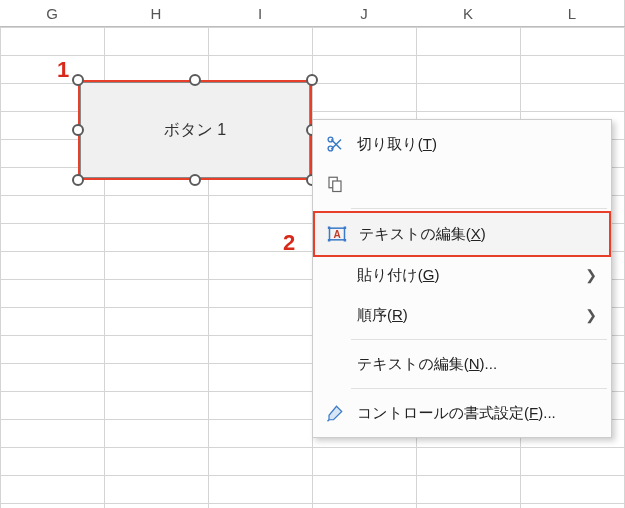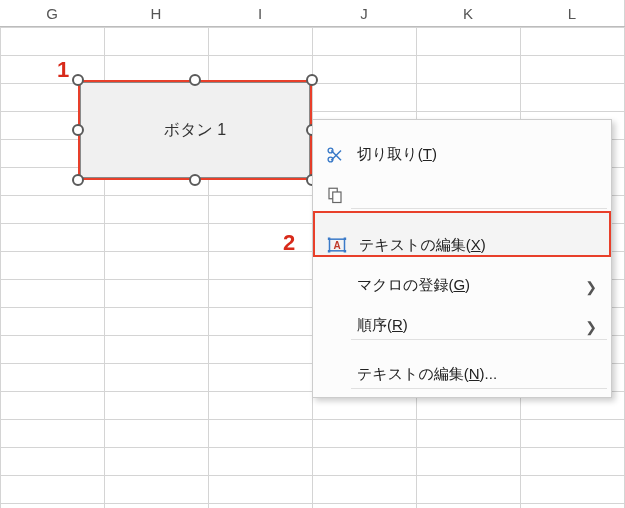--- a/index.html
+++ b/index.html
@@ -94,21 +94,21 @@
     left: 312px;
     top: 119px;
     width: 300px;
     background: #fcfcfc;
     border: 1px solid #cccccc;
     box-shadow: 3px 3px 6px rgba(0,0,0,0.2);
     padding: 4px 0;
   }
   .menu-item {
     display: flex;
-    align-items: flex-end;
+    align-items: center;
     height: 40px;
     padding: 0 14px 0 8px;
     position: relative;
   }
   .menu-icon {
     width: 28px;
     display: flex;
     align-items: center;
     justify-content: center;
     flex-shrink: 0;
@@ -234,33 +234,42 @@
           <rect x="1" y="18" width="3" height="3" fill="#3a7ac8"></rect>
           <rect x="20" y="18" width="3" height="3" fill="#3a7ac8"></rect>
           <text x="12" y="17" text-anchor="middle" font-size="12" font-weight="bold" fill="#c03a2a">A</text>
         </svg>
     </span>
     <span class="menu-label"><span>テキストの編集</span>(<u>X</u>)</span>
   </div>
 
   <div class="menu-item">
     <span class="menu-icon"></span>
-    <span class="menu-label"><span>マクロの登録</span>(<u>G</u>)</span>
+    <span class="menu-label"><span>貼り付け</span>(<u>G</u>)</span>
     <span class="menu-arrow">❯</span>
   </div>
 
   <div class="menu-item">
     <span class="menu-icon"></span>
     <span class="menu-label"><span>順序</span>(<u>R</u>)</span>
     <span class="menu-arrow">❯</span>
   </div>
 
   <div class="separator"></div>
 
   <div class="menu-item">
     <span class="menu-icon"></span>
     <span class="menu-label"><span>テキストの編集</span>(<u>N</u>)<span>...</span></span>
   </div>
 
   <div class="separator"></div>
 
+  <div class="menu-item">
+    <span class="menu-icon">
+      <svg width="18" height="18" viewBox="0 0 24 24">
+          <path d="M14 3 L21 10 L10 21 L4 21 L4 15 Z" stroke="#3a7ac8" stroke-width="1.6" fill="#d6e6f7"></path>
+          <path d="M4 21 L2 23" stroke="#3a7ac8" stroke-width="2"></path>
+        </svg>
+    </span>
+    <span class="menu-label"><span>コントロールの書式設定</span>(<u>F</u>)<span>...</span></span>
+  </div>
 
 </div>
 
 </body></html>

